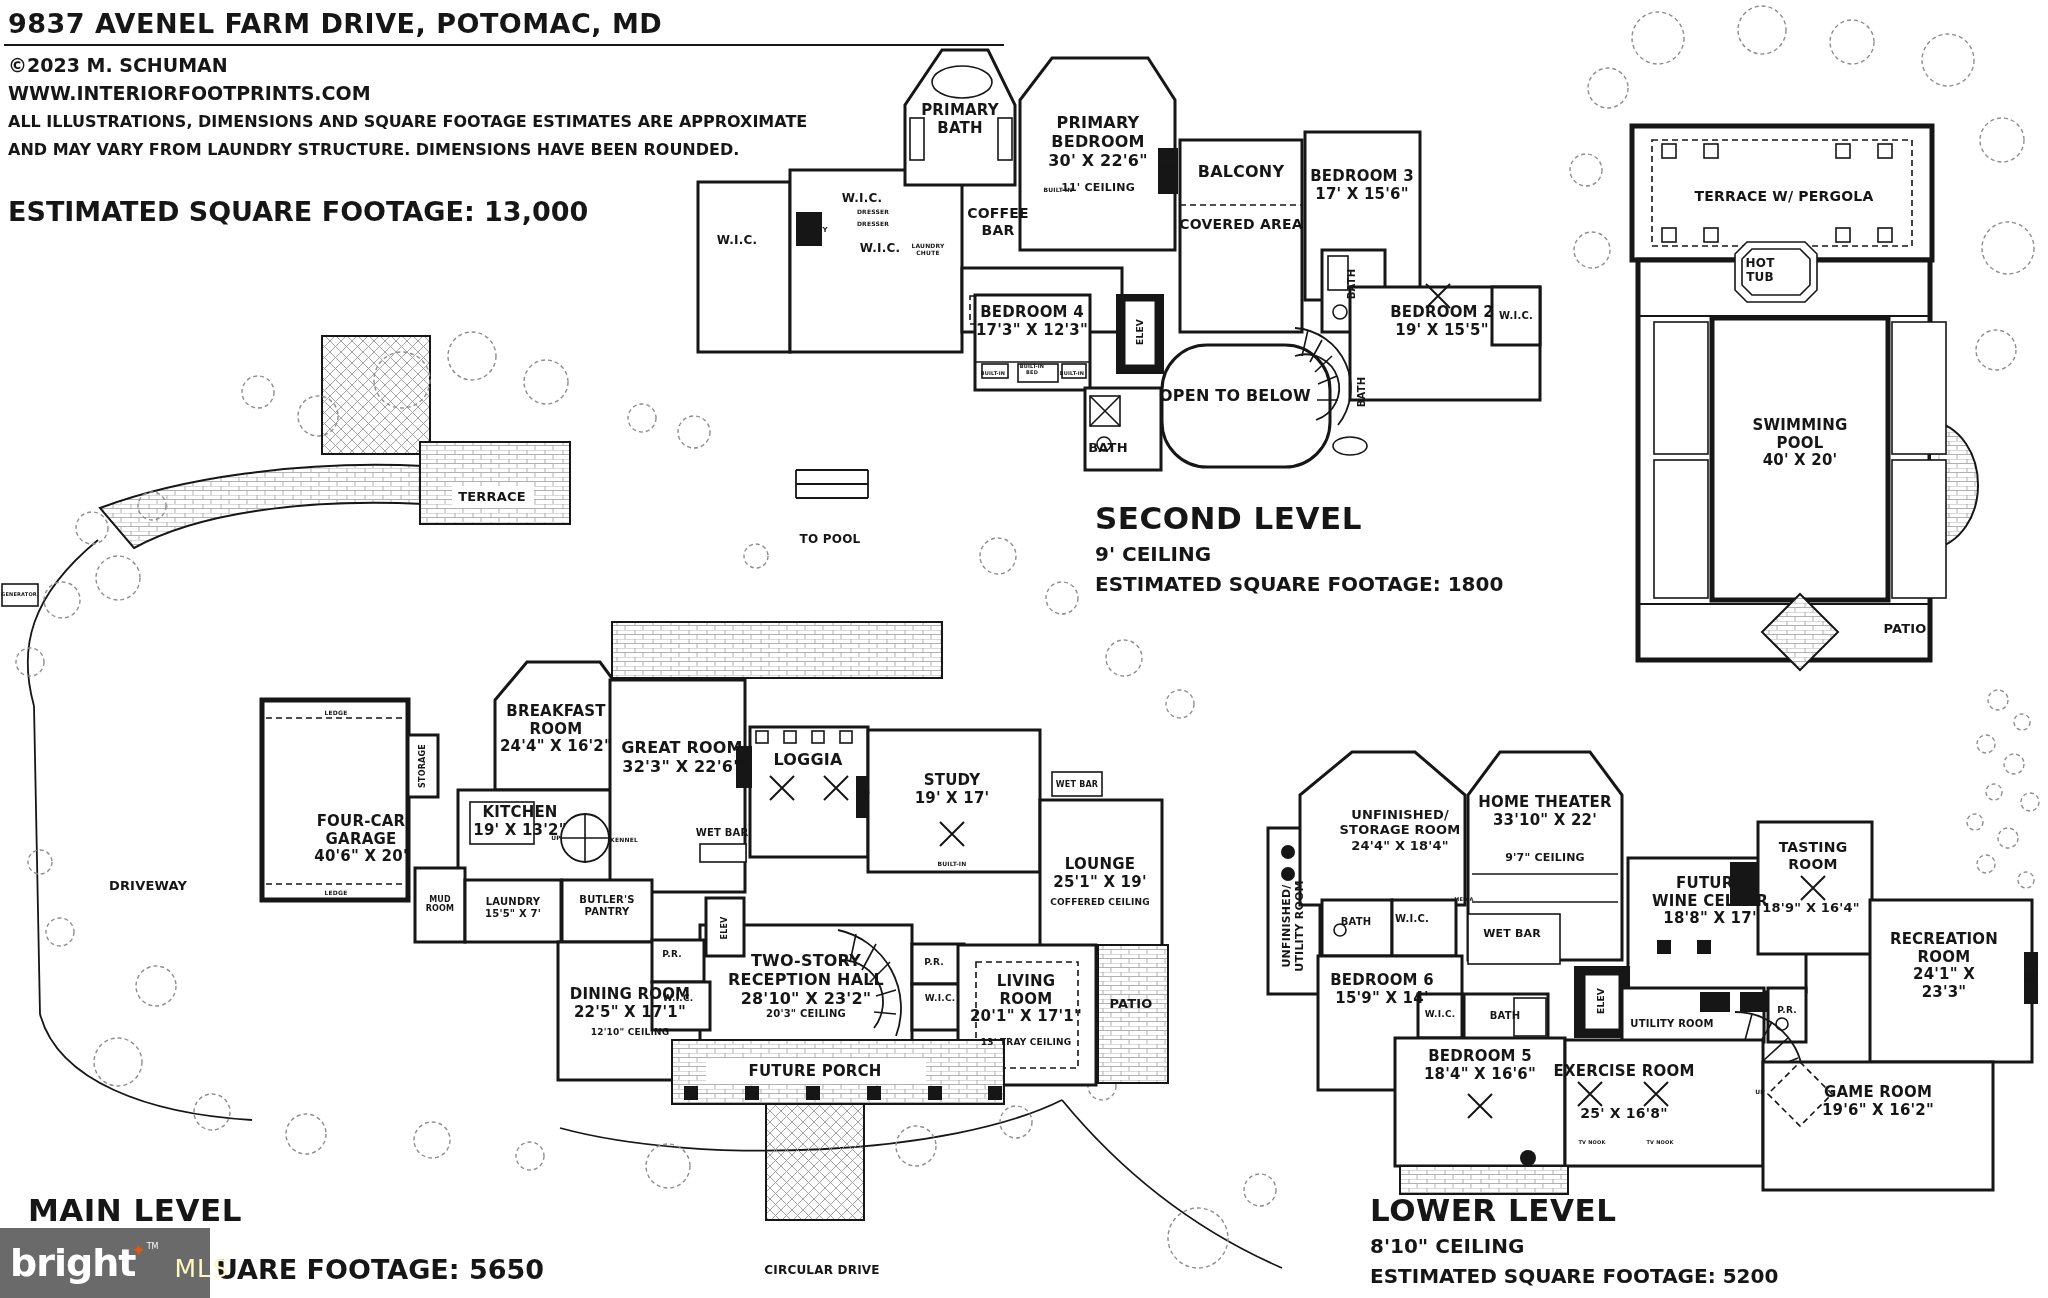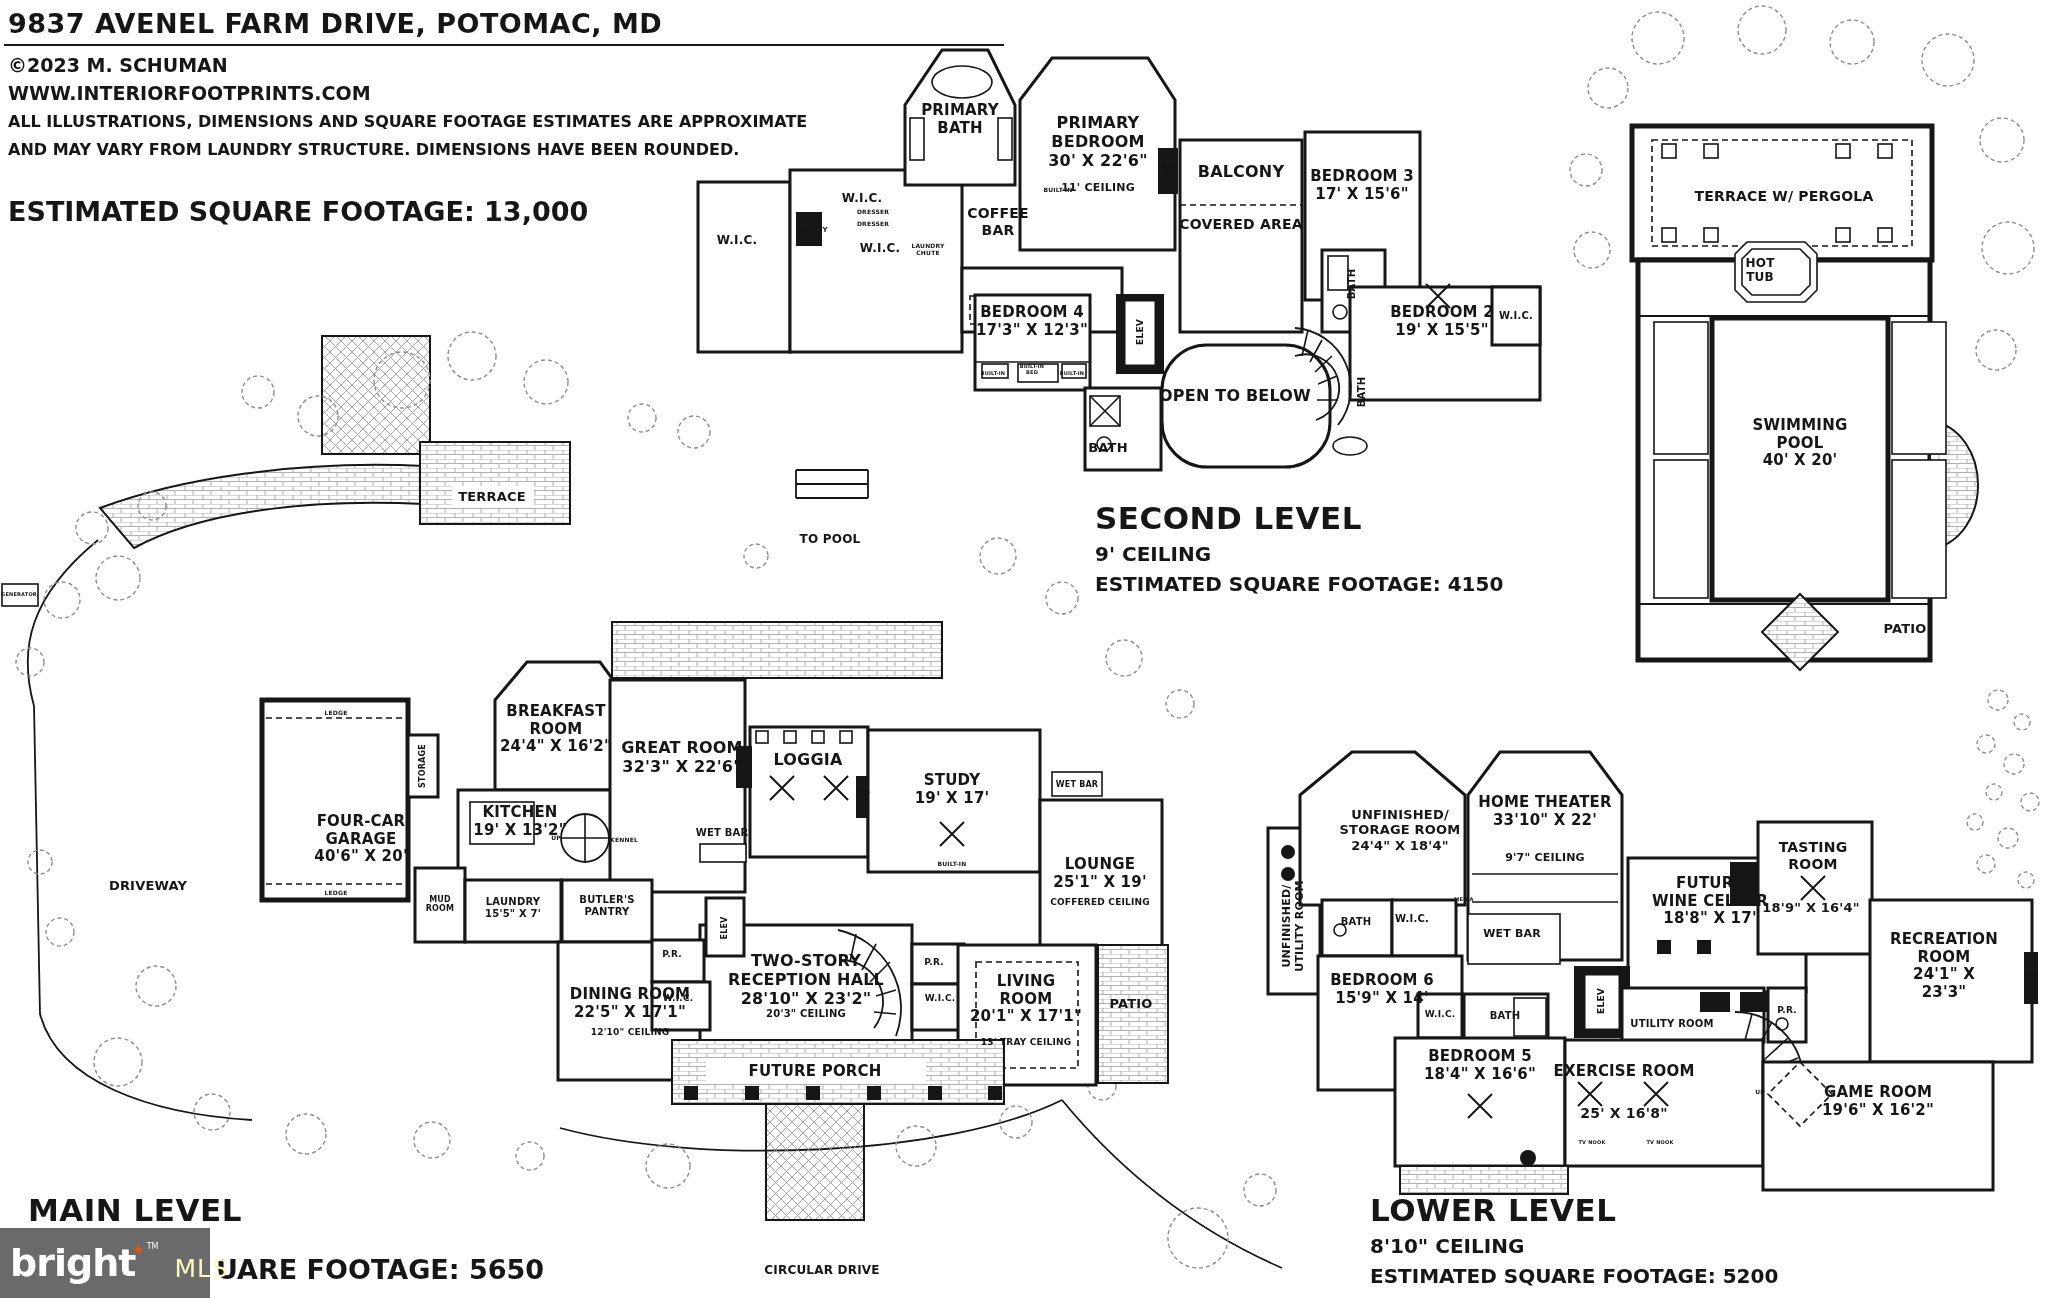--- a/index.html
+++ b/index.html
@@ -308,21 +308,21 @@
   <div class="abs" id="hdr-rule"></div>
   <div class="abs" id="hdr-copy">©2023 M. SCHUMAN</div>
   <div class="abs" id="hdr-web">WWW.INTERIORFOOTPRINTS.COM</div>
   <div class="abs" id="hdr-d1">ALL ILLUSTRATIONS, DIMENSIONS AND SQUARE FOOTAGE ESTIMATES ARE APPROXIMATE</div>
   <div class="abs" id="hdr-d2">AND MAY VARY FROM LAUNDRY STRUCTURE. DIMENSIONS HAVE BEEN ROUNDED.</div>
   <div class="abs" id="hdr-sqft">ESTIMATED SQUARE FOOTAGE: 13,000</div>
 
   <div class="abs" id="second-block">
     <div class="lvl-title">SECOND LEVEL</div>
     <div class="lvl-sub">9' CEILING</div>
-    <div class="lvl-sub">ESTIMATED SQUARE FOOTAGE: 4150</div>
+    <div class="lvl-sub">ESTIMATED SQUARE FOOTAGE: 1800</div>
   </div>
 
   <div class="abs" id="main-title">MAIN LEVEL</div>
   <div class="abs" id="main-sqft">UARE FOOTAGE: 5650</div>
 
   <div class="abs" id="lower-block">
     <div class="lvl-title">LOWER LEVEL</div>
     <div class="lvl-sub">8'10" CEILING</div>
     <div class="lvl-sub">ESTIMATED SQUARE FOOTAGE: 5200</div>
   </div>

